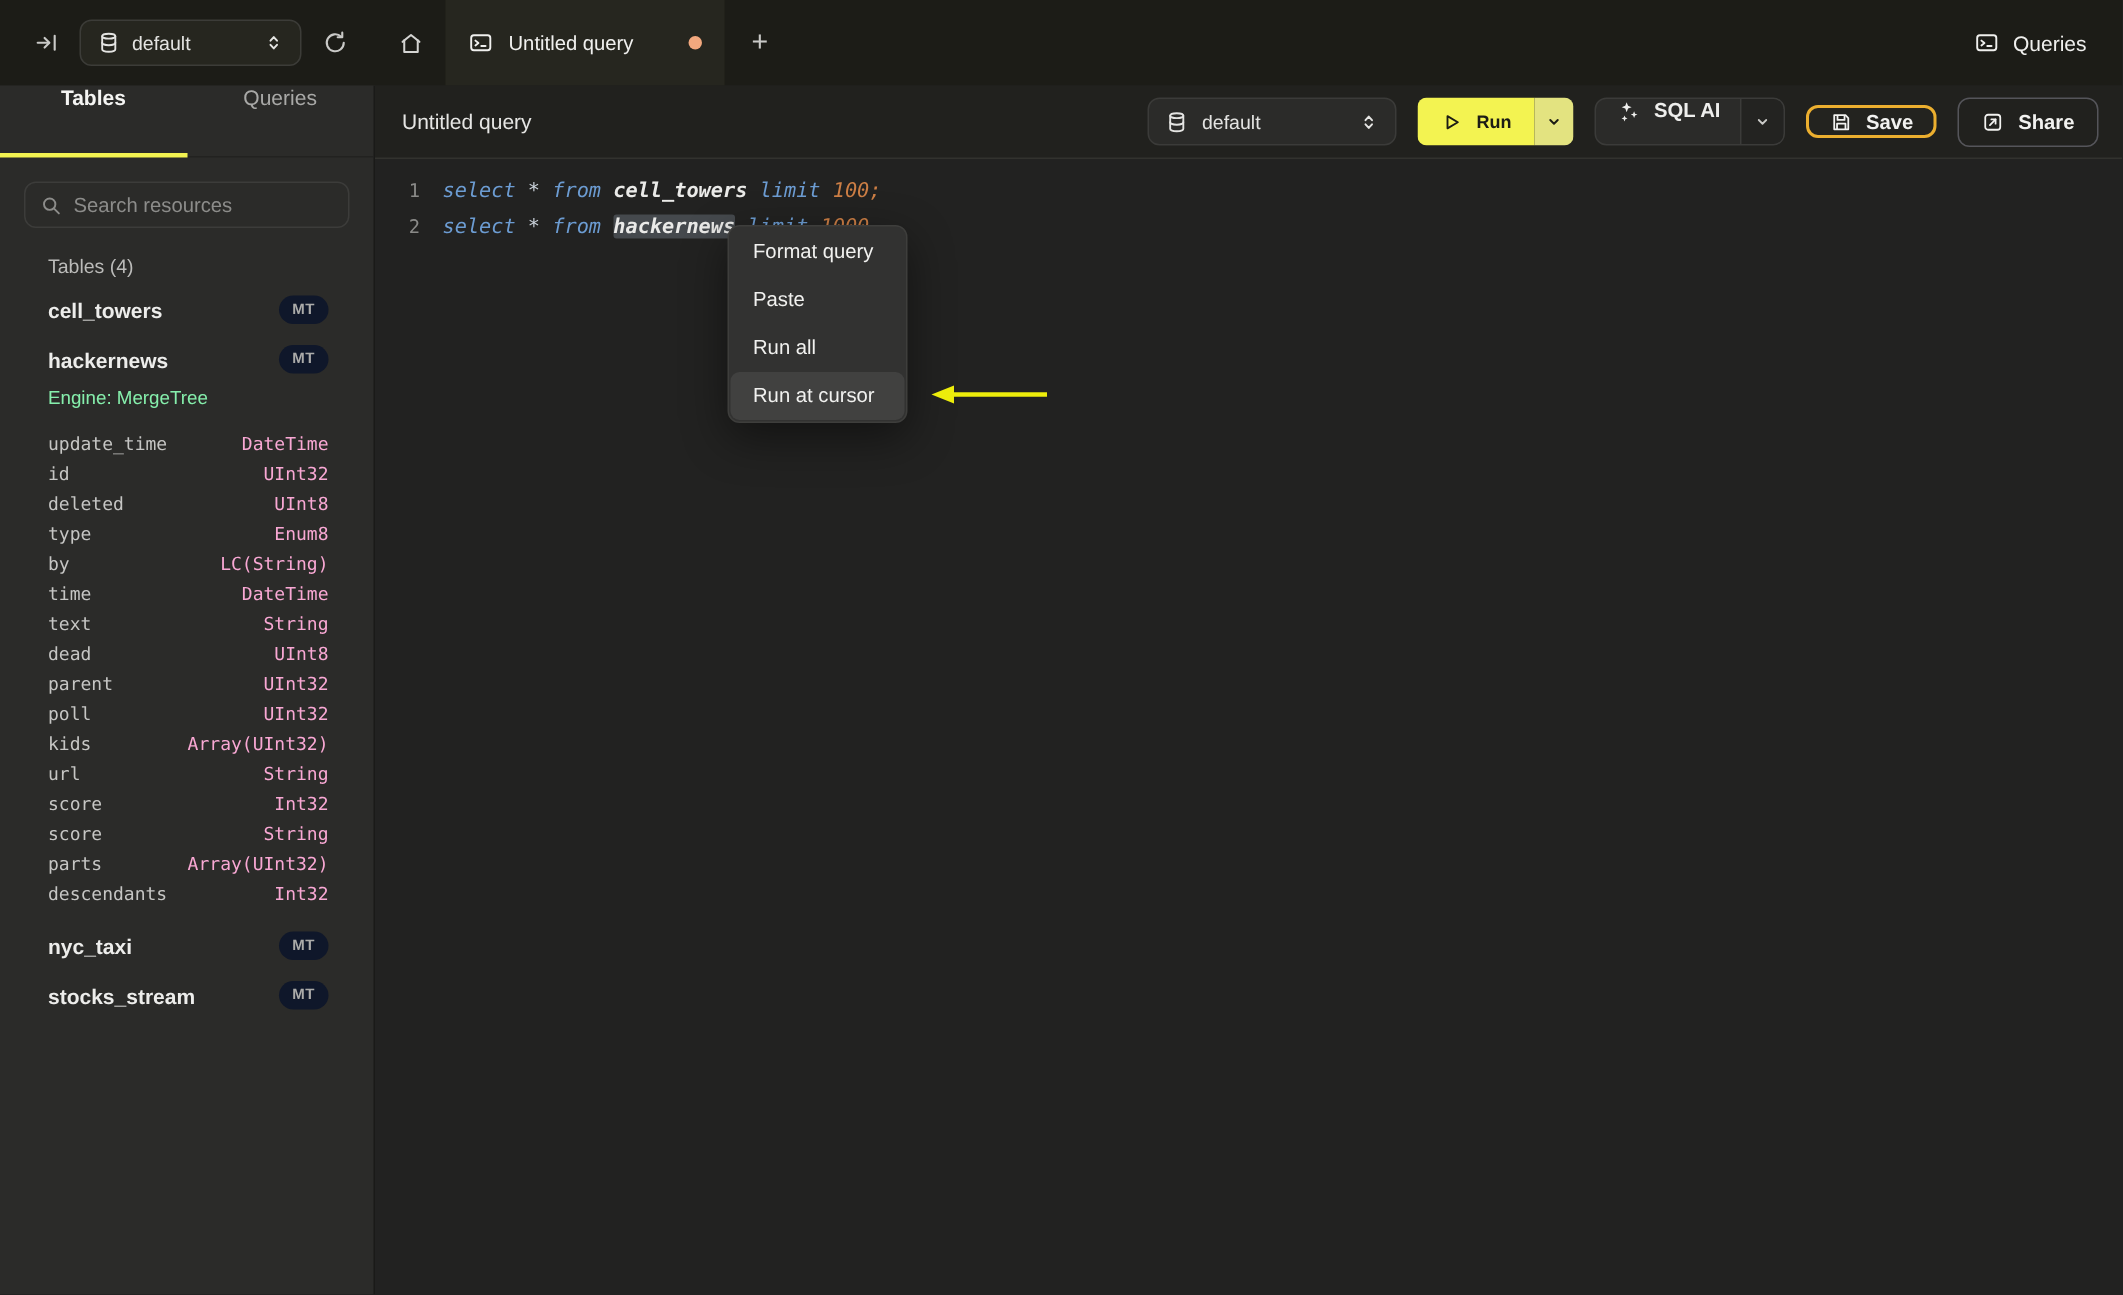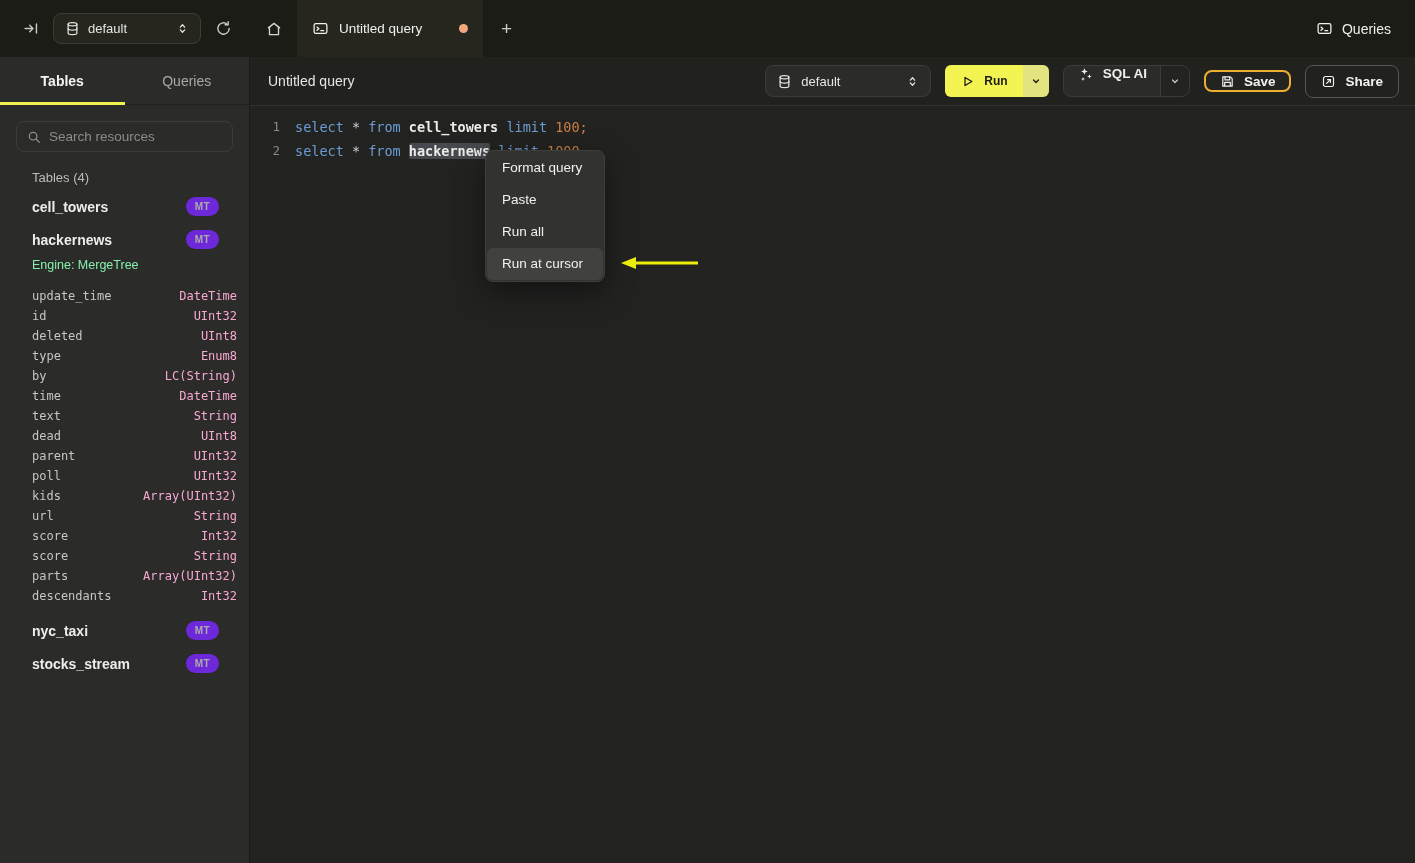--- a/index.html
+++ b/index.html
@@ -34,41 +34,41 @@
   .queries-btn { display:flex; gap:9px; align-items:center; background:none; border:none;
                  color:#EFEFED; font-size:14px; cursor:pointer; }
 
   
   .content { display:flex; height:806px; }
 
   
   .sidebar { width:250px; flex:none; background:#2B2B29; border-right:1px solid #1A1A18;
              display:flex; flex-direction:column; overflow:hidden; }
   .side-tabs { display:flex; height:48px; border-bottom:1px solid #222220; flex:none; }
-  .side-tab { flex:1; display:flex; align-items:center; justify-content:center;
+  .side-tab { flex:1; display:flex; align-items:flex-start; justify-content:center;
               font-size:14px; color:#A9A9A7; position:relative; cursor:pointer; }
   .side-tab.active { color:#F4F4F2; font-weight:700; }
   .side-tab.active::after { content:""; position:absolute; left:0; right:0; bottom:-1px;
                             height:3px; background:#F3F351; }
   .new-table-btn { margin:18px 16px 0; height:31px; background:#F3F351; color:#1D1D16;
                    border:none; border-radius:6px; font-size:13.5px; font-weight:700;
                    display:flex; align-items:center; justify-content:center; gap:9px;
                    cursor:pointer; flex:none; font-family:"Liberation Sans",sans-serif;}
   .search-box { margin:16px 16px 0; height:31px; border:1px solid #3C3C3A; border-radius:8px;
                 display:flex; align-items:center; padding:0 10px; gap:8px; color:#8C8C8A; flex:none; }
   .search-box input { background:transparent; border:none; outline:none; color:#D8D8D6;
                       font-size:13.5px; width:100%; font-family:"Liberation Sans",sans-serif; }
   .search-box input::placeholder { color:#8C8C8A; }
   .section-label { margin:18px 30px 0 32px; font-size:13px; color:#BBBBB9; height:20px; flex:none; }
   .table-row { display:flex; align-items:center; margin:0 30px 0 32px; height:33px; flex:none; cursor:pointer; }
   .table-name { font-size:14px; font-weight:700; color:#EDEDEB; }
-  .mt-badge { margin-left:auto; background:#6d28d9; color:#ABABA9; font-size:10px; font-weight:700;
+  .mt-badge { margin-left:auto; background:#0f172a; color:#ABABA9; font-size:10px; font-weight:700;
               padding:4px 9px; border-radius:10px; letter-spacing:.4px; }
   .engine-label { margin:2px 30px 0 32px; height:22px; font-size:12.5px; color:#86efac; flex:none; }
-  .columns { margin:6px 12px 8px 32px; font-family:"DejaVu Sans Mono", monospace; font-size:12px; flex:none; }
+  .columns { margin:6px 30px 8px 32px; font-family:"DejaVu Sans Mono", monospace; font-size:12px; flex:none; }
   .col-row { display:flex; height:20px; align-items:center; }
   .col-name { color:#C6C6C4; }
   .col-type { margin-left:auto; color:#f9a8d4; }
 
   
   .main { flex:1; display:flex; flex-direction:column; min-width:0; }
   .query-header { height:49px; flex:none; display:flex; align-items:center;
                   padding:0 16px 0 18px; border-bottom:1px solid #32322E; background:#21211E; }
   .query-title { font-size:14px; color:#E6E6E4; }
   .controls { margin-left:auto; display:flex; align-items:center; gap:14px; }
@@ -94,21 +94,21 @@
               font-size:13.5px; font-weight:700; cursor:pointer; font-family:"Liberation Sans",sans-serif;}
   .share-btn { display:flex; align-items:center; gap:9px; height:33px; padding:0 15px;
                background:transparent; border:1px solid #55555A; border-radius:8px; color:#F2F2F0;
                font-size:13.5px; font-weight:700; cursor:pointer; font-family:"Liberation Sans",sans-serif;}
 
   
   .editor { flex:1; background:#222221; padding-top:9px;
             font-family:"DejaVu Sans Mono", monospace; font-size:13.5px; position:relative; }
   .code-line { display:flex; height:24px; line-height:24px; }
   .line-num { width:18px; text-align:right; margin-left:12px; color:#8A8A88; font-size:12.5px; flex:none; }
-  .code-text { margin-left:15px; white-space:pre; }
+  .code-text { margin-left:15px; white-space:pre;font-style:italic; }
   .tok-kw   { color:#6C9CD2; }
   .tok-plain{ color:#C9D1D9; }
   .tok-table{ color:#EAEAE8; font-weight:700; }
   .tok-sel  { color:#EAEAE8; font-weight:700; background:#45494D; border-radius:2px; }
   .tok-num  { color:#CC7E45; }
 
   
   .context-menu { position:absolute; left:485px; top:150px; width:120px; background:#323231;
                   border:1px solid #3E3E3C; border-radius:8px; padding:1px 0;
                   box-shadow:0 10px 30px rgba(0,0,0,.45); z-index:10; }

